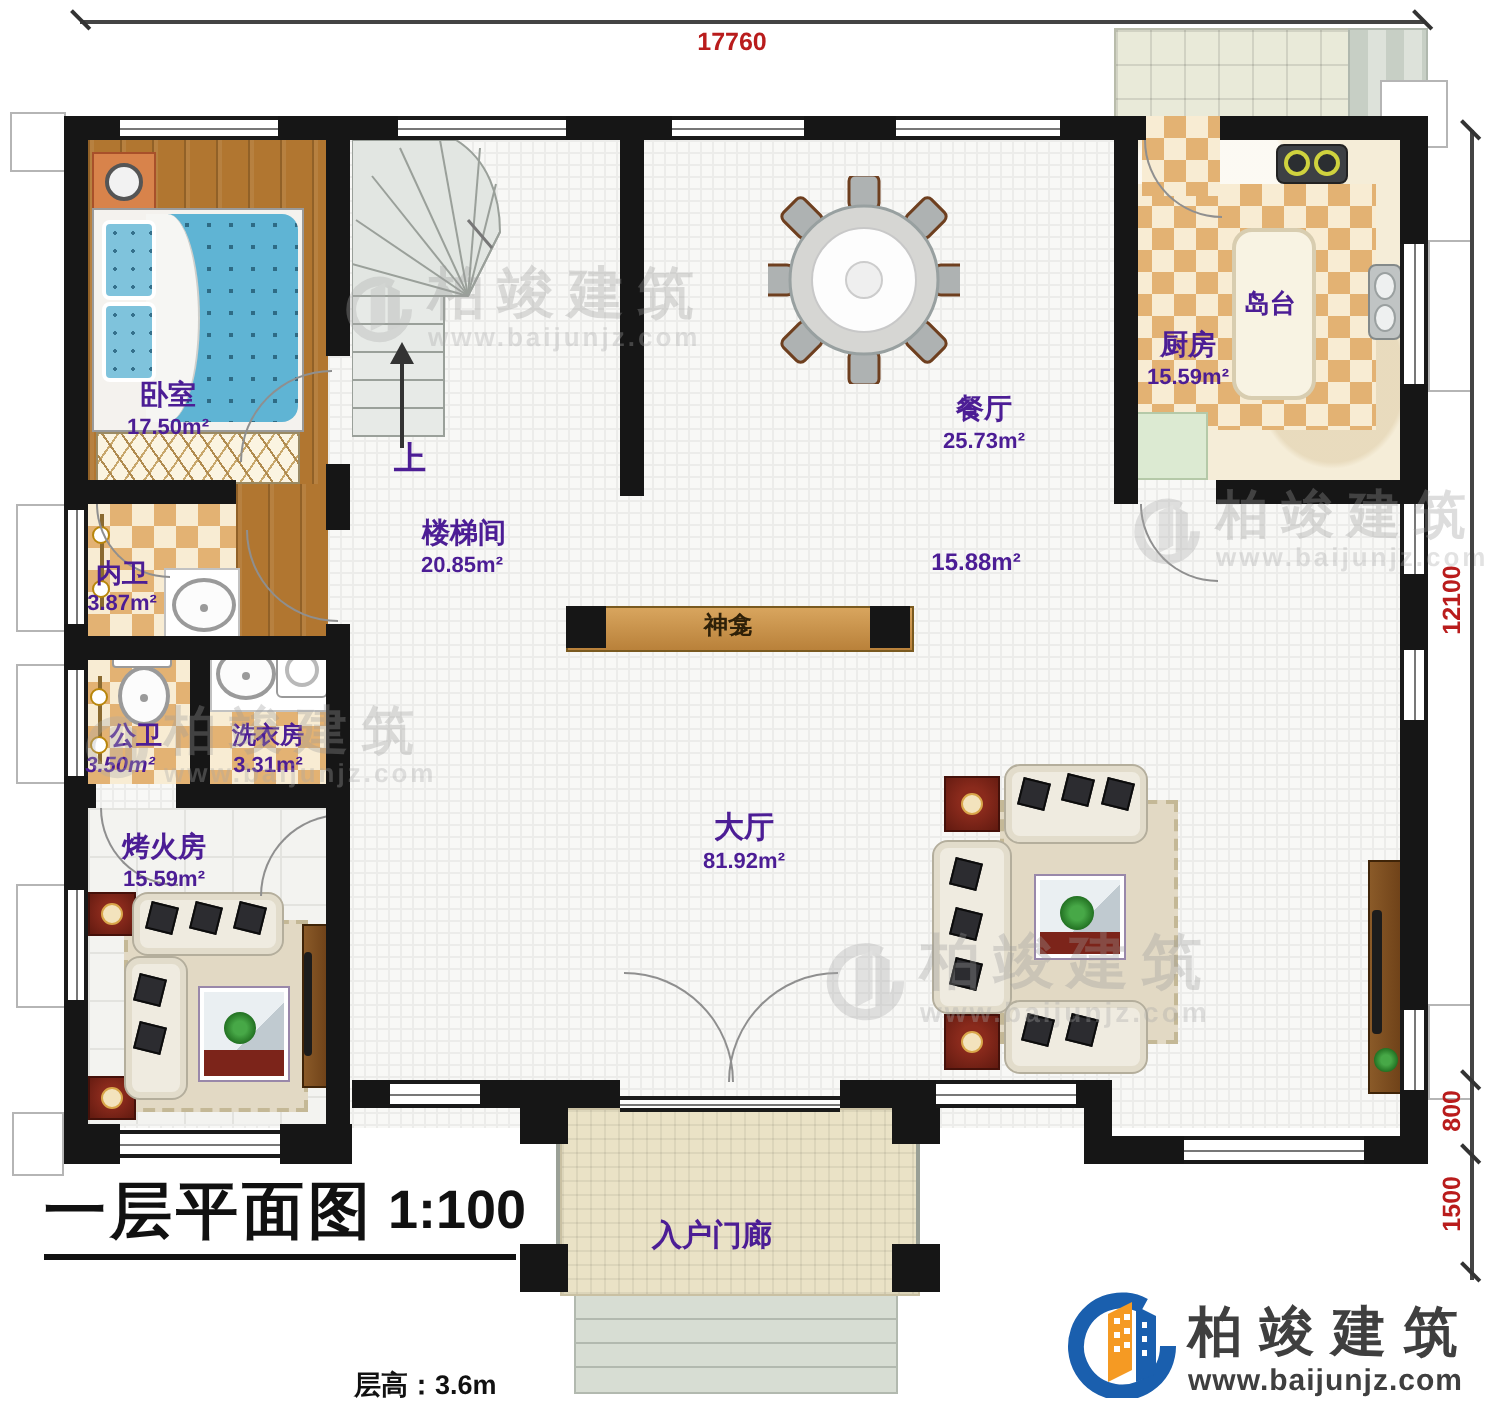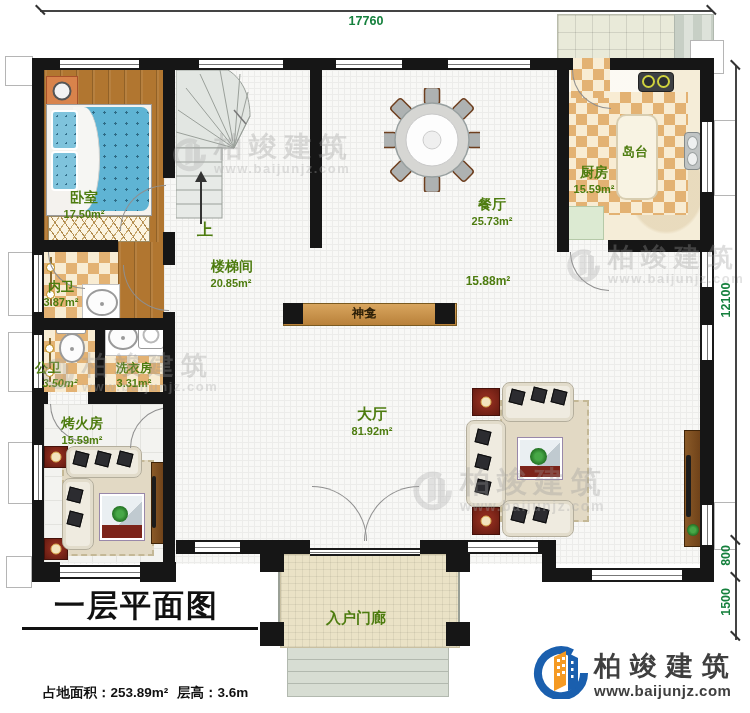--- a/index.html
+++ b/index.html
@@ -75,33 +75,33 @@
     background-image:radial-gradient(#2e6b85 1.2px,transparent 1.2px);background-size:11px 11px;}
   .sheet{position:absolute;background:#f6f6f3;border-radius:0 60% 60% 0 / 0 50% 50% 0;border-right:1px solid #cfcfcb;}
   .nstand{position:absolute;z-index:5;background:#d8834b;border:1px solid #a8502a;}
   .nstand::after{content:"";position:absolute;left:50%;top:50%;width:15px;height:15px;transform:translate(-50%,-50%);
     border:2px solid #555;border-radius:50%;background:#f2f2f2;}
   .toilettank{position:absolute;z-index:6;background:#fff;border:1.5px solid #9a9a9a;border-radius:2px;}
   .washer{position:absolute;z-index:6;background:#fff;border:1.5px solid #9a9a9a;border-radius:3px;}
   .washer::after{content:"";position:absolute;left:50%;top:50%;width:13px;height:13px;transform:translate(-50%,-50%);
     border:2px solid #b9b9b9;border-radius:50%;}
   
-  .lbl{position:absolute;z-index:20;font-weight:bold;color:#4d7c0f;white-space:nowrap;transform:translate(-50%,-50%);text-align:center;}
+  .lbl{position:absolute;z-index:20;font-weight:bold;color:#4c1d95;white-space:nowrap;transform:translate(-50%,-50%);text-align:center;}
   .room{font-size:14px;}
   .areatxt{font-size:11px;}
-  .dim{position:absolute;z-index:30;font-weight:bold;color:#15803d;font-size:12.5px;white-space:nowrap;}
+  .dim{position:absolute;z-index:30;font-weight:bold;color:#b91c1c;font-size:12.5px;white-space:nowrap;}
   .dim-v{writing-mode:vertical-rl;transform:rotate(180deg);}
   .dimline{position:absolute;background:#444;z-index:29;}
   .tick{position:absolute;width:13px;height:1.5px;background:#333;transform:rotate(45deg);z-index:30;}
   
   .wm{position:absolute;z-index:25;display:flex;align-items:center;gap:8px;opacity:.33;pointer-events:none;}
   .wm .t{font-weight:bold;color:#9b9b9b;letter-spacing:7px;line-height:1.05;}
   .wm .u{font-weight:bold;color:#a8a8a8;font-size:13px;letter-spacing:1.5px;}
   
-  .titlemain{position:absolute;z-index:30;font-weight:bold;color:#111;margin-left:32px;}
+  .titlemain{position:absolute;z-index:30;font-weight:bold;color:#111;}
   .statline{position:absolute;z-index:30;font-weight:bold;color:#111;font-size:13.5px;white-space:nowrap;}
   .logo-company{position:absolute;z-index:30;font-weight:bold;color:#3f3f3f;font-size:27px;letter-spacing:9px;white-space:nowrap;}
   .logo-url{position:absolute;z-index:30;font-weight:bold;color:#3f3f3f;font-size:15px;letter-spacing:.5px;white-space:nowrap;}
   .arrowline{position:absolute;z-index:12;background:#333;}
   .arrowhead{position:absolute;z-index:12;width:0;height:0;border-left:6px solid transparent;border-right:6px solid transparent;border-bottom:11px solid #333;}
 </style>
 </head>
 <body>
 
 <div id="canvas">
@@ -344,21 +344,21 @@
   <div class="lbl room" style="left:232px;top:267px;">楼梯间</div>
   <div class="lbl areatxt" style="left:231px;top:283px;">20.85m²</div>
   <div class="lbl room" style="left:205px;top:230px;font-size:16px;">上</div>
   <div class="lbl room" style="left:492px;top:205px;">餐厅</div>
   <div class="lbl areatxt" style="left:492px;top:221px;">25.73m²</div>
   <div class="lbl room" style="left:594px;top:173px;">厨房</div>
   <div class="lbl areatxt" style="left:594px;top:189px;">15.59m²</div>
   <div class="lbl room" style="left:635px;top:152px;font-size:13px;">岛台</div>
   <div class="lbl room" style="left:61px;top:287px;font-size:13px;">内卫</div>
   <div class="lbl areatxt" style="left:61px;top:302px;">3.87m²</div>
-  <div class="lbl room" style="left:48px;top:368px;font-size:13px;">公卫</div>
+  <div class="lbl room" style="left:68px;top:368px;font-size:13px;">公卫</div>
   <div class="lbl areatxt" style="left:60px;top:383px;font-style:italic;">3.50m²</div>
   <div class="lbl room" style="left:134px;top:368px;font-size:12px;">洗衣房</div>
   <div class="lbl areatxt" style="left:134px;top:383px;">3.31m²</div>
   <div class="lbl room" style="left:82px;top:424px;">烤火房</div>
   <div class="lbl areatxt" style="left:82px;top:440px;">15.59m²</div>
   <div class="lbl room" style="left:372px;top:414px;font-size:15px;">大厅</div>
   <div class="lbl areatxt" style="left:372px;top:431px;">81.92m²</div>
   <div class="lbl areatxt" style="left:488px;top:281px;font-size:12px;">15.88m²</div>
   <div class="lbl" style="left:364px;top:313px;font-size:12px;color:#2e2008;z-index:21;">神龛</div>
   <div class="lbl room" style="left:356px;top:618px;font-size:15px;">入户门廊</div>
@@ -402,24 +402,22 @@
         <path d="M22 12 L34 6 V40 L22 46 Z" fill="#b4b4b4"></path>
         <path d="M36 8 L46 13 V42 L36 46 Z" fill="#a5a5a5"></path>
       </svg>
     <div>
         <div class="t" style="font-size:30px;">柏竣建筑</div>
          <div class="u" style="font-size:14px;">www.baijunjz.com</div>
       </div>
   </div>
 
   <div class="titlemain" style="left:22px;top:585px;font-size:31px;letter-spacing:2px;">一层平面图</div>
+  <div class="titlemain" style="left:194px;top:590px;font-size:27px;">1:100</div>
   <div class="abs" style="left:22px;top:627px;width:236px;height:3px;background:#111;z-index:30;"></div>
-  <div class="statline" style="left:43px;top:684px;">
-    <span>占地面积：</span><span>253.89m²</span>
-  </div>
   <div class="statline" style="left:177px;top:684px;">
     <span>层高：</span><span>3.6m</span>
   </div>
 
   <svg class="abs" style="left:532px;top:645px;z-index:30;" width="56" height="54" viewBox="0 0 56 54">
     <path d="M40 8 A23 23 0 1 0 52 28" fill="none" stroke="#1a5fae" stroke-width="8"></path>
     <path d="M22 12 L34 6 V40 L22 46 Z" fill="#f59a23"></path>
     <path d="M36 8 L46 13 V42 L36 46 Z" fill="#1a5fae"></path>
     <g fill="#ffffff">
       <rect x="25" y="14" width="3" height="3"></rect>

